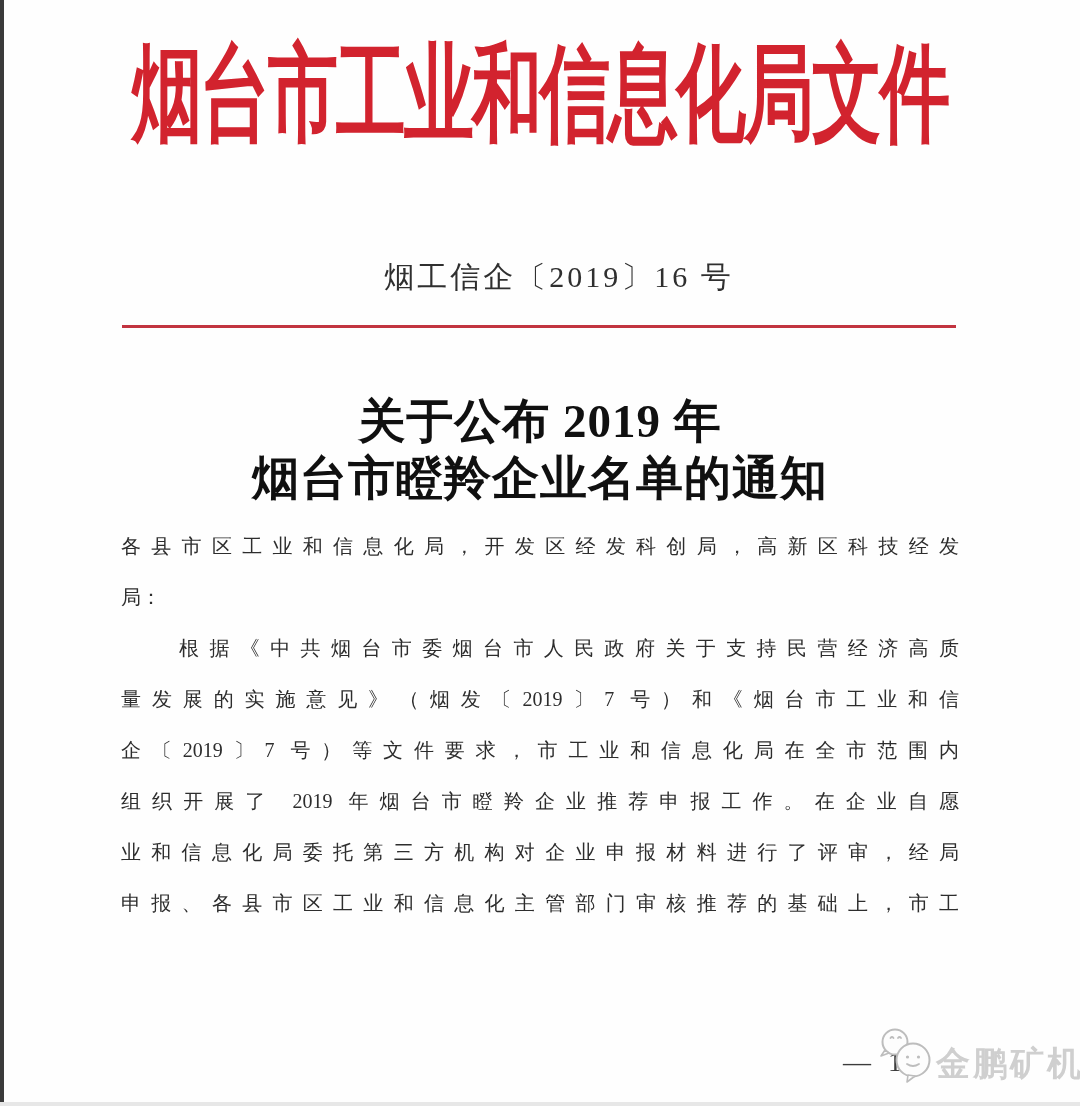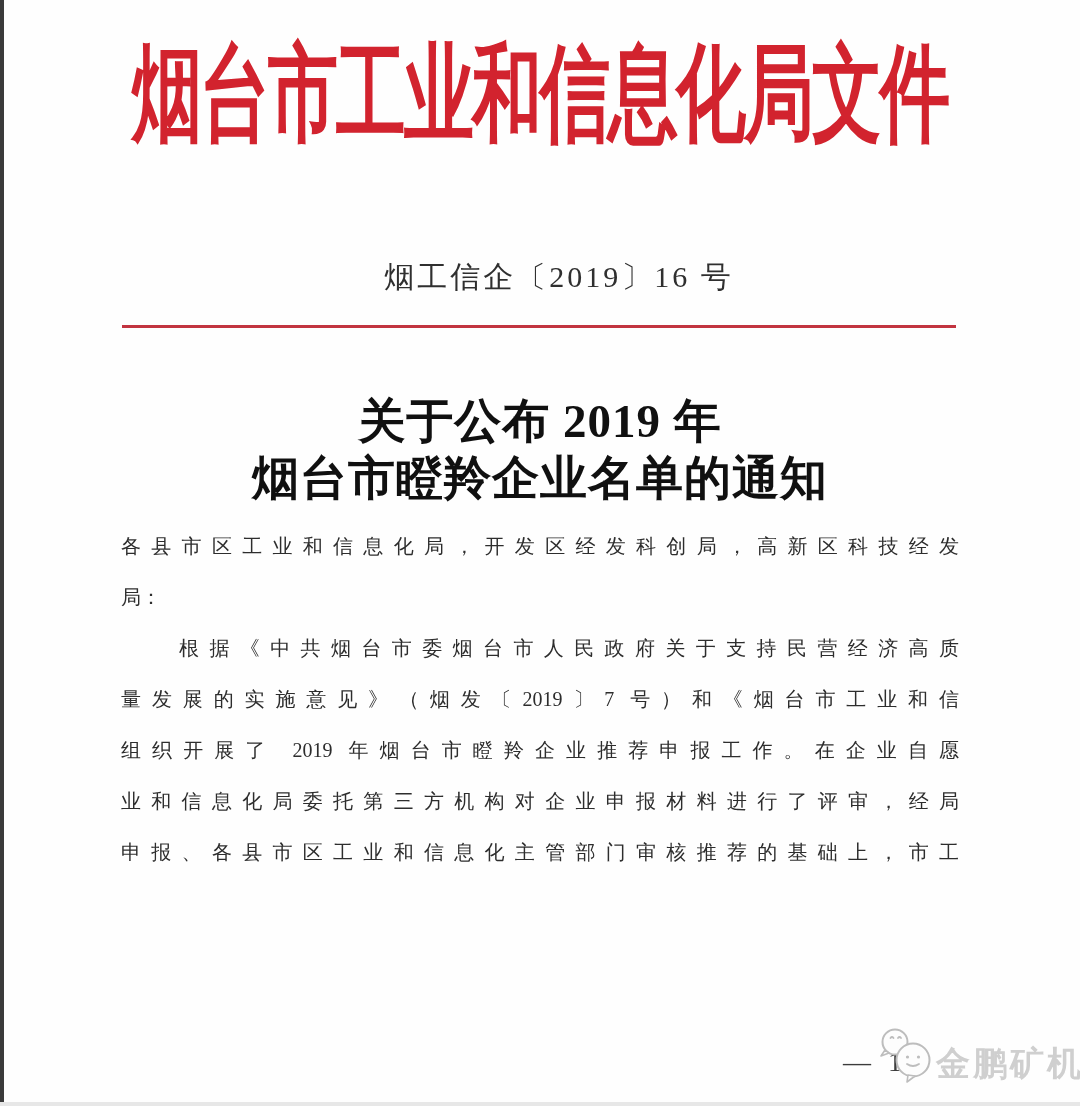--- a/index.html
+++ b/index.html
@@ -112,20 +112,21 @@
   <div class="red-rule"></div>
 
   <div class="title-line l1">关于公布 2019 年</div>
   <div class="title-line l2">烟台市瞪羚企业名单的通知</div>
 
   <div class="body-block">
     <div class="bl">各县市区工业和信息化局，开发区经发科创局，高新区科技经发</div>
     <div class="bl short">局：</div>
     <div class="bl indent">根据《中共烟台市委烟台市人民政府关于支持民营经济高质</div>
     <div class="bl">量发展的实施意见》（烟发〔2019〕7 号）和《烟台市工业和信</div>
+    <div class="bl">企〔2019〕7 号）等文件要求，市工业和信息化局在全市范围内</div>
     <div class="bl">组织开展了 2019 年烟台市瞪羚企业推荐申报工作。在企业自愿</div>
     <div class="bl">业和信息化局委托第三方机构对企业申报材料进行了评审，经局</div>
     <div class="bl">申报、各县市区工业和信息化主管部门审核推荐的基础上，市工</div>
   </div>
 
   <div class="page-number">— 1</div>
 
   <svg class="wm-icon" viewBox="0 0 60 62" xmlns="http://www.w3.org/2000/svg">
 
     <circle cx="17" cy="16" r="12.5" fill="#fdfdfd" stroke="#bdbdbd" stroke-width="2"></circle>

